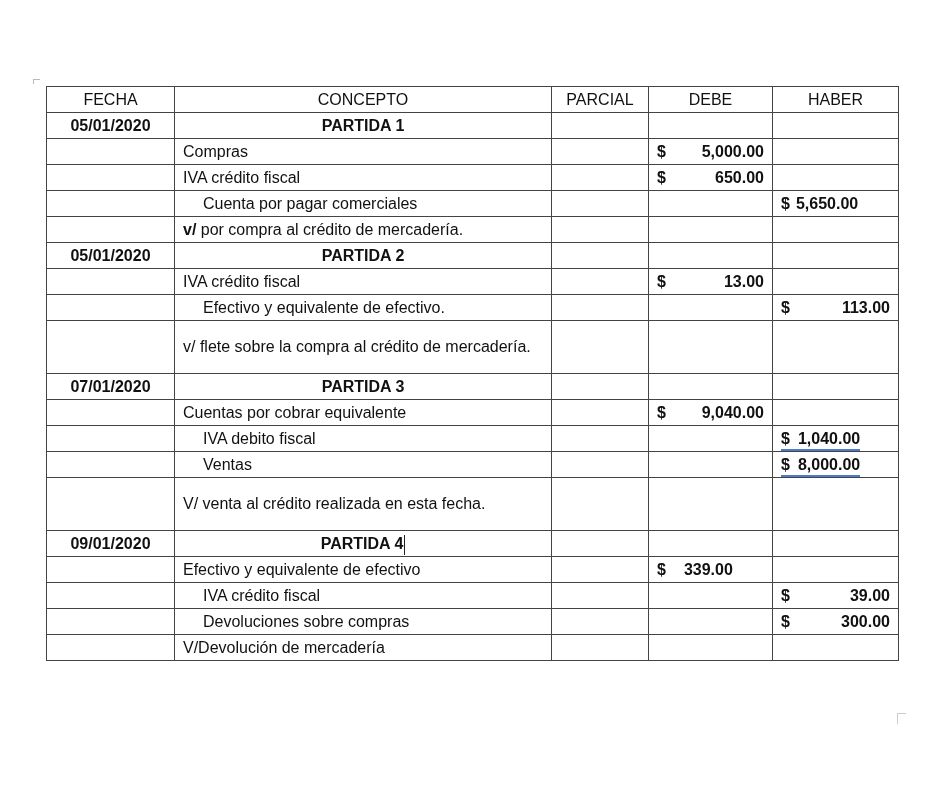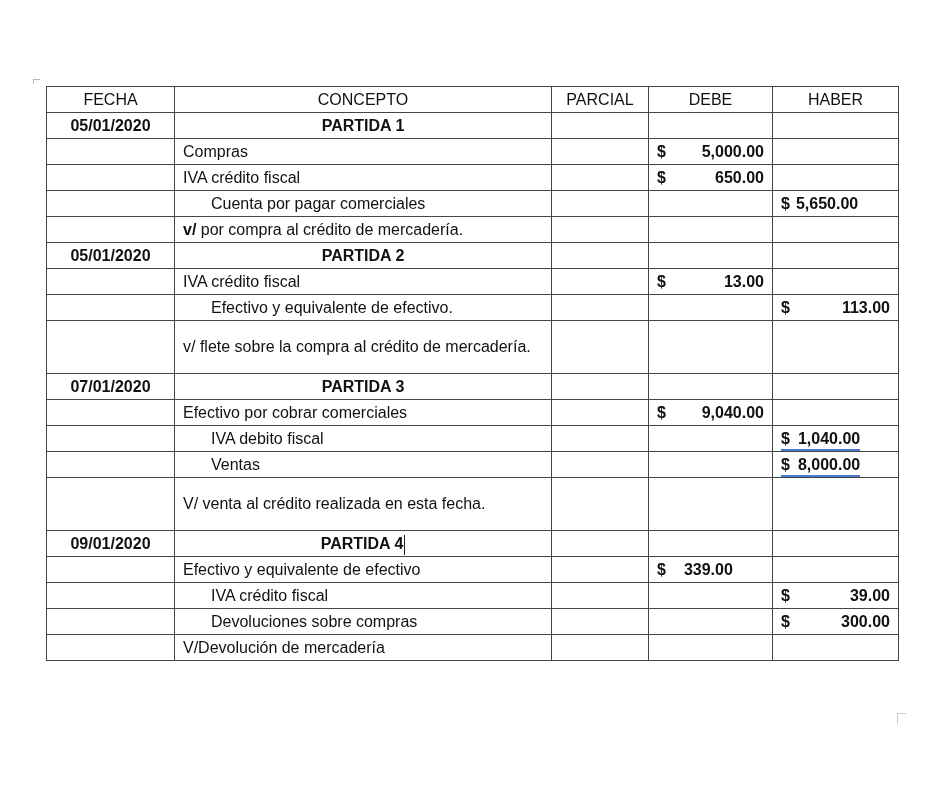--- a/index.html
+++ b/index.html
@@ -10,21 +10,21 @@
   .corner-mark-br { position: absolute; left: 897px; top: 713px; width: 8px; height: 10px;
          border-left: 1px solid #ccc; border-top: 1px solid #ccc; }
   table.journal { position: absolute; left: 46px; top: 86px; border-collapse: collapse;
          table-layout: fixed; width: 852px; font-size: 16px; }
   table.journal td, table.journal th { border: 1.5px solid #444; padding: 0 8px; height: 25px;
          line-height: 25px; overflow: hidden; white-space: nowrap; }
   table.journal th { font-weight: normal; text-align: center; }
   td.date { font-weight: bold; text-align: center; padding: 0 4px; margin-left: 8px; }
   td.partida { font-weight: bold; text-align: center; margin-top: 8px; }
   td.concept { text-align: left; margin-left: 28px; }
-  td.concept.indent { padding-left: 36px; }
+  td.concept.indent { padding-left: 28px; }
   td.concept.wrap { white-space: normal; line-height: 26px; height: 52px; }
   td.money { font-weight: bold; position: relative; }
   .money-inner { display: flex; justify-content: space-between; width: 100%; }
   .money-inner.right { justify-content: flex-end; gap: 6px; }
   .money-u { border-bottom: 2px solid #4a7bd0; line-height: 20px; display: inline-flex; gap: 8px; }
   .vbold { font-weight: bold; }
   .cursor-bar { display: inline-block; width: 1px; height: 20px; background: #222; vertical-align: middle; margin-left: 1px; }
 </style>
 </head>
 <body>
@@ -142,21 +142,21 @@
 
     <tr>
       <td class="date">07/01/2020</td>
       <td class="partida">PARTIDA 3</td>
       <td></td>
       <td></td>
       <td></td>
     </tr>
     <tr>
       <td></td>
-      <td class="concept">Efectivo por cobrar comerciales</td>
+      <td class="concept">Cuentas por cobrar equivalente</td>
       <td></td>
       <td class="money">
           <div class="money-inner">
             <span>$</span>
             <span>9,040.00</span>
           </div>
         </td>
       <td></td>
     </tr>
     <tr>

